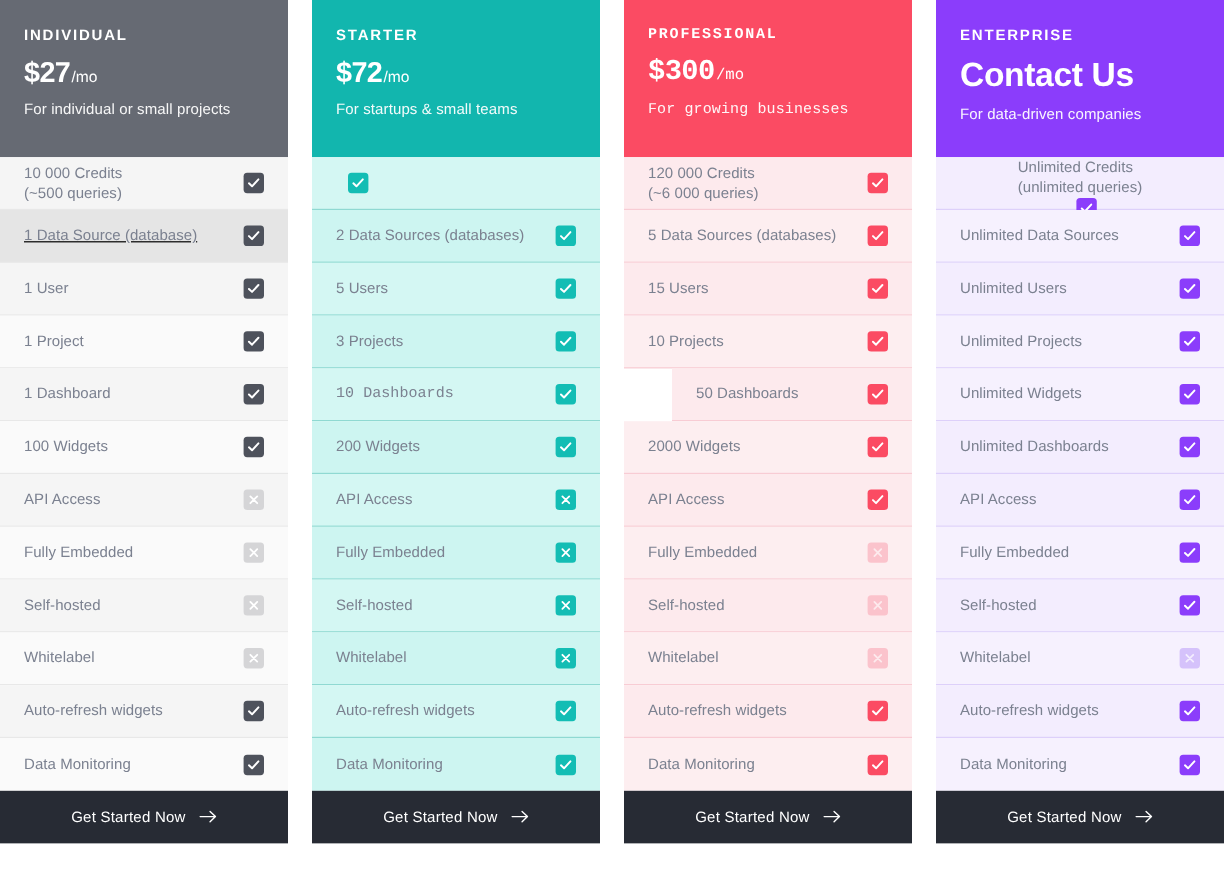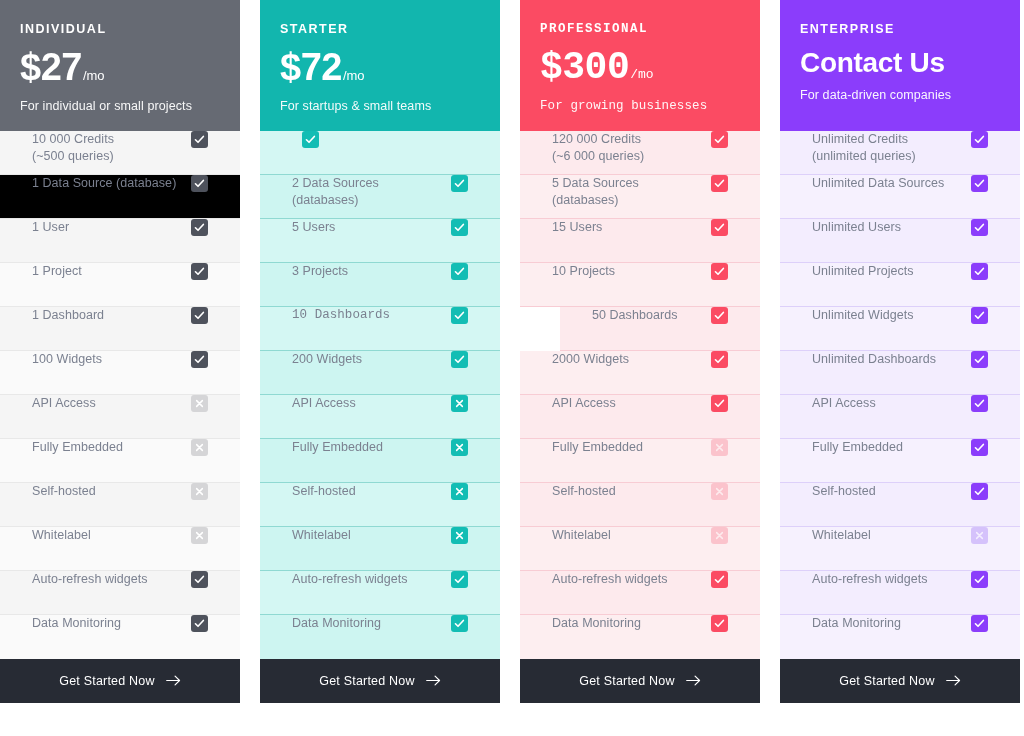--- a/index.html
+++ b/index.html
@@ -46,21 +46,21 @@
     margin-bottom: 12px;
   }
 
   .plan-price-row {
     display: flex;
     align-items: baseline;
     margin-bottom: 11px;
   }
 
   .plan-price {
-    font-size: 38px;
+    font-size: 24px;
     font-weight: bold;
     letter-spacing: -0.5px;
     line-height: 1.05;
     color: #ffffff;
   }
 
   .plan-price.contact {
     font-size: 28px;
     letter-spacing: -0.3px;
   }
@@ -82,22 +82,23 @@
   
   .feature-list {
     flex: 1 1 auto;
     display: flex;
     flex-direction: column;
   }
 
   .feature-row {
     flex: 1 1 0;
     display: flex;
+    align-items: center;
     justify-content: space-between;
-    padding: 0 32px;
+    padding: 0 20px;
     min-height: 44px;
   }
 
   .feature-row.tall { flex: 1.35 1 0; }
 
   .feature-label {
     font-size: 12.5px;
     color: #7b8190;
     line-height: 1.35;
     letter-spacing: 0.05px;
@@ -158,21 +159,21 @@
       </div>
       <div class="feature-list">
         <div class="feature-row tall" style="background: rgb(245, 245, 245); border-bottom: 1px solid rgb(232, 232, 232);">
           <div class="feature-label"><span>10 000 Credits</span><span class="sub">(~500 queries)</span></div>
           <span class="feature-icon" style="background: rgb(78, 82, 92);">
             <svg width="11" height="11" viewBox="0 0 12 12">
               <path d="M1.6 6.3 L4.4 9.0 L10.2 2.7" fill="none" stroke="#ffffff" stroke-width="1.8" stroke-linecap="round" stroke-linejoin="round"></path>
             </svg>
           </span>
         </div>
-        <div class="feature-row" style="background: #000000; border-bottom: 1px solid rgb(232, 232, 232);">
+        <div class="feature-row" style="background: #e5e5e5; border-bottom: 1px solid rgb(232, 232, 232); text-decoration: underline;">
           <div class="feature-label"><span>1 Data Source (database)</span></div>
           <span class="feature-icon" style="background: rgb(78, 82, 92);">
             <svg width="11" height="11" viewBox="0 0 12 12">
               <path d="M1.6 6.3 L4.4 9.0 L10.2 2.7" fill="none" stroke="#ffffff" stroke-width="1.8" stroke-linecap="round" stroke-linejoin="round"></path>
             </svg>
           </span>
         </div>
         <div class="feature-row" style="background: rgb(245, 245, 245); border-bottom: 1px solid rgb(232, 232, 232);">
           <div class="feature-label"><span>1 User</span></div>
           <span class="feature-icon" style="background: rgb(78, 82, 92);">
@@ -499,21 +500,21 @@
     </div>
     <div class="plan-column">
       <div class="plan-header" style="background: rgb(139, 61, 251);">
         <div class="plan-name">ENTERPRISE</div>
         <div class="plan-price-row">
           <span class="plan-price contact">Contact Us</span>
         </div>
         <div class="plan-tagline">For data-driven companies</div>
       </div>
       <div class="feature-list">
-        <div class="feature-row tall" style="background: rgb(243, 237, 254); border-bottom: 1px solid rgb(221, 208, 250);">
+        <div class="feature-row tall" style="background: rgb(243, 237, 254); border-bottom: 1px solid rgb(221, 208, 250); flex-direction: column;">
           <div class="feature-label"><span>Unlimited Credits</span><span class="sub">(unlimited queries)</span></div>
           <span class="feature-icon" style="background: rgb(139, 61, 251);">
             <svg width="11" height="11" viewBox="0 0 12 12">
               <path d="M1.6 6.3 L4.4 9.0 L10.2 2.7" fill="none" stroke="#ffffff" stroke-width="1.8" stroke-linecap="round" stroke-linejoin="round"></path>
             </svg>
           </span>
         </div>
         <div class="feature-row" style="background: rgb(246, 241, 254); border-bottom: 1px solid rgb(221, 208, 250);">
           <div class="feature-label"><span>Unlimited Data Sources</span></div>
           <span class="feature-icon" style="background: rgb(139, 61, 251);">

